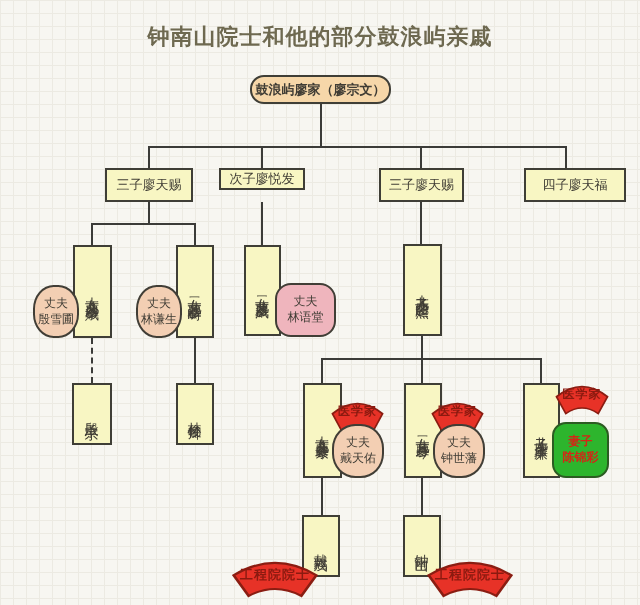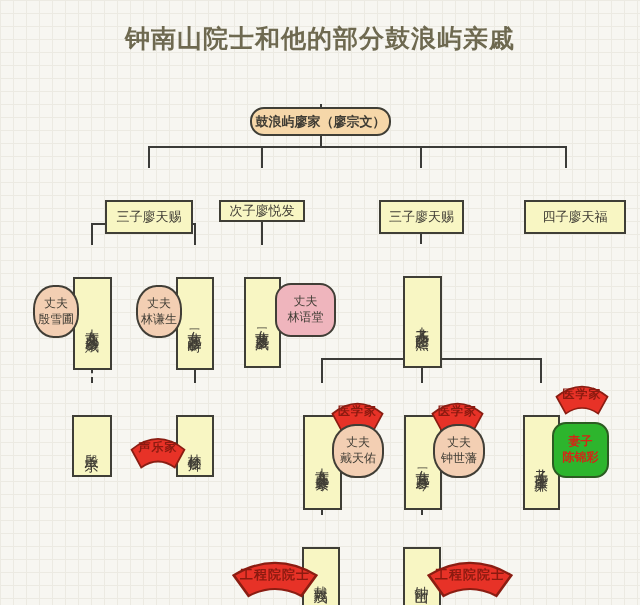--- a/index.html
+++ b/index.html
@@ -7,28 +7,28 @@
     position:relative;width:640px;height:605px;overflow:hidden;
     font-family:"DejaVu Sans",sans-serif;
     background-color:#f7f6f1;
     background-image:
       linear-gradient(#eceae2 1px, transparent 1px),
       linear-gradient(90deg, #eceae2 1px, transparent 1px);
     background-size:13px 13px;
   }
   .title{
     position:absolute;left:0;right:0;top:22px;text-align:center;
-    font-size:25px;font-weight:bold;color:#6e6950;letter-spacing:1px;
+    font-size:22px;font-weight:bold;color:#6e6950;letter-spacing:1px;
   }
   .line{position:absolute;background:#3b3b38;z-index:0;}
   .vdash{position:absolute;width:0;border-left:2px dashed #3b3b38;background:none;z-index:0;}
   .node{
     position:absolute;box-sizing:border-box;border:2px solid #3f3e36;
     background:#f8f6c3;color:#3f3c34;display:flex;align-items:center;justify-content:center;
-    z-index:1;font-size:13px;font-weight:500;margin-top:32px;
+    z-index:1;font-size:13px;font-weight:500;
   }
   .rounded{background:#f6d7a9;border-radius:14px;font-weight:bold;z-index:2;}
   .vtext{writing-mode:vertical-rl;text-orientation:upright;letter-spacing:2px;font-size:14px;}
   .oval{
     position:absolute;box-sizing:border-box;border:2px solid #413e36;background:#f3cfb3;
     border-radius:45%;display:flex;align-items:center;justify-content:center;text-align:center;
     white-space:pre-line;font-size:12px;line-height:1.3;color:#3f3c34;z-index:3;font-weight:500;
   }
   .pink{background:#efb5bd;border-radius:16px;}
   .green{background:#2db52d;border-radius:15px;color:#d42616;font-weight:bold;border-color:#2c5c22;}
@@ -119,26 +119,20 @@
     <span class="vtext">大儿子廖超熙</span>
   </div>
 
   <div class="node" style="left:72px;top:383px;width:40px;height:62px;">
     <span class="vtext">殷承宗</span>
   </div>
 
   <div class="node" style="left:176px;top:383px;width:38px;height:62px;">
     <span class="vtext">林俊卿</span>
   </div>
-  <div class="fan" style="left:128px;top:433px;width:60px;height:38px;">
-    <svg viewBox="0 0 100 64" preserveAspectRatio="none">
-      <path d="M6,28 Q50,-8 94,28 L78,58 Q50,38 22,58 Z"></path>
-    </svg>
-    <div class="fan-label">声乐家</div>
-  </div>
 
   <div class="node" style="left:303px;top:383px;width:39px;height:95px;">
     <span class="vtext">大女儿廖素琴</span>
   </div>
   <div class="fan" style="left:329px;top:398px;width:57px;height:36px;">
     <svg viewBox="0 0 100 64" preserveAspectRatio="none">
       <path d="M6,28 Q50,-8 94,28 L78,58 Q50,38 22,58 Z"></path>
     </svg>
     <div class="fan-label">医学家</div>
   </div>

